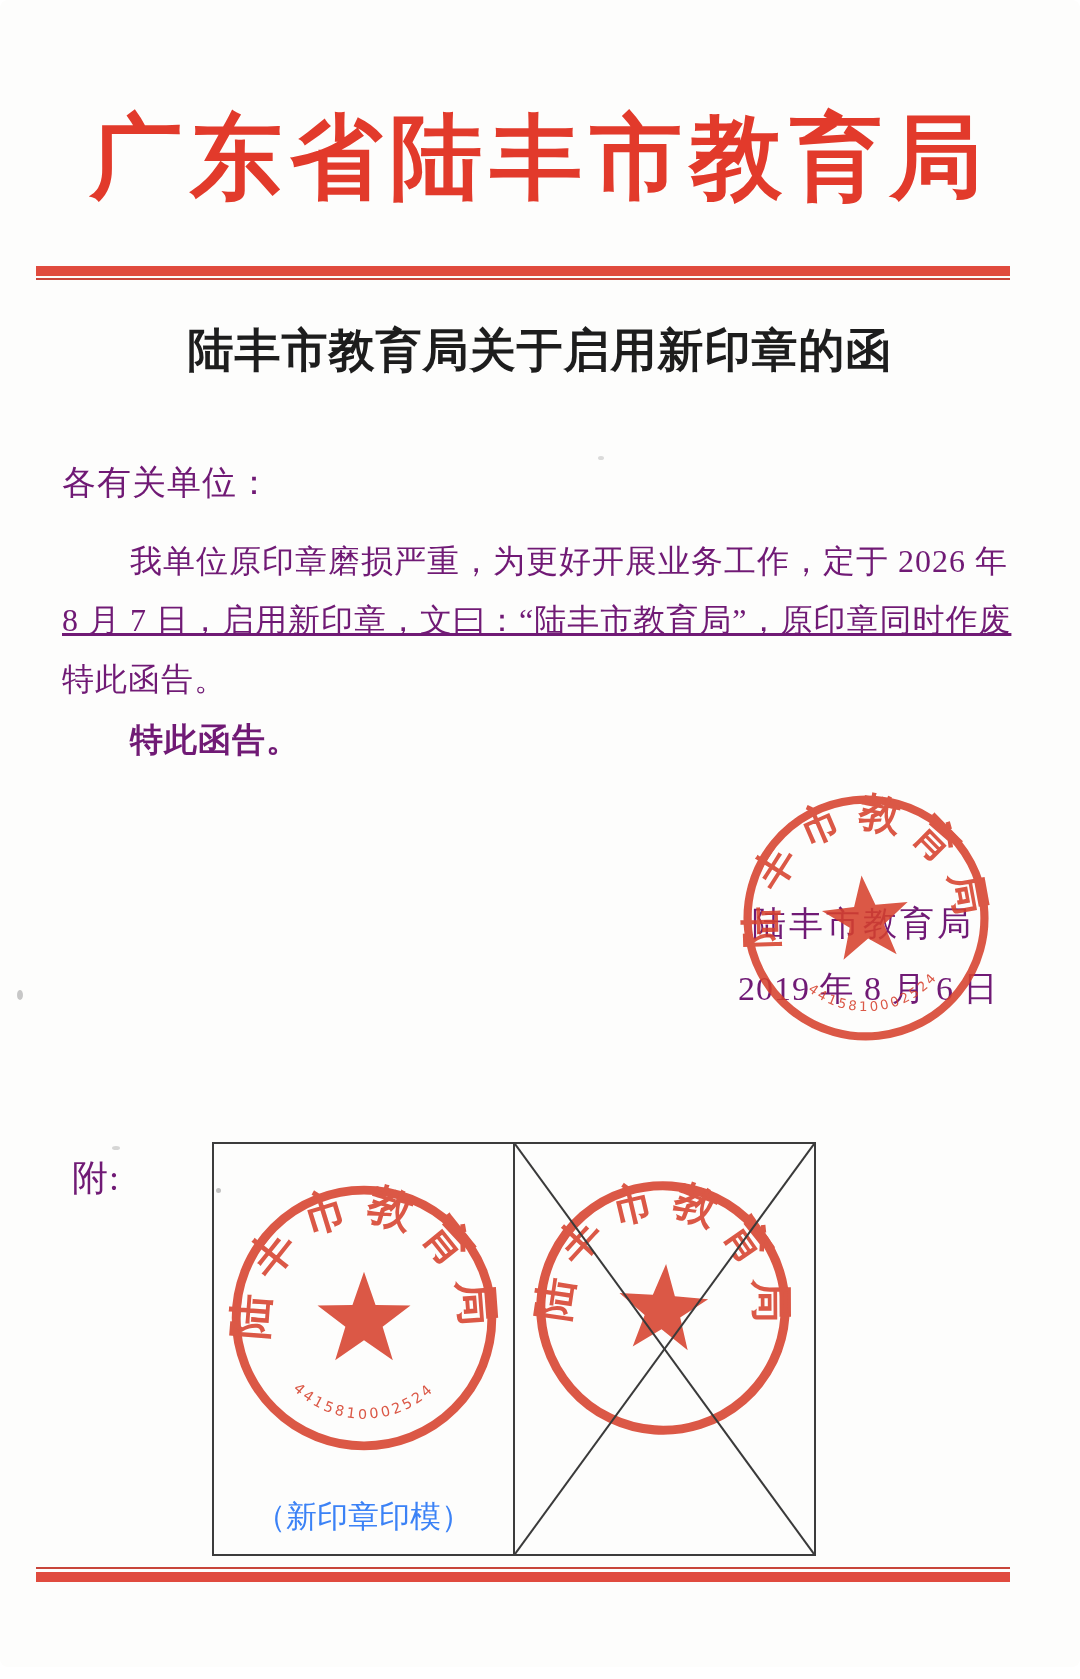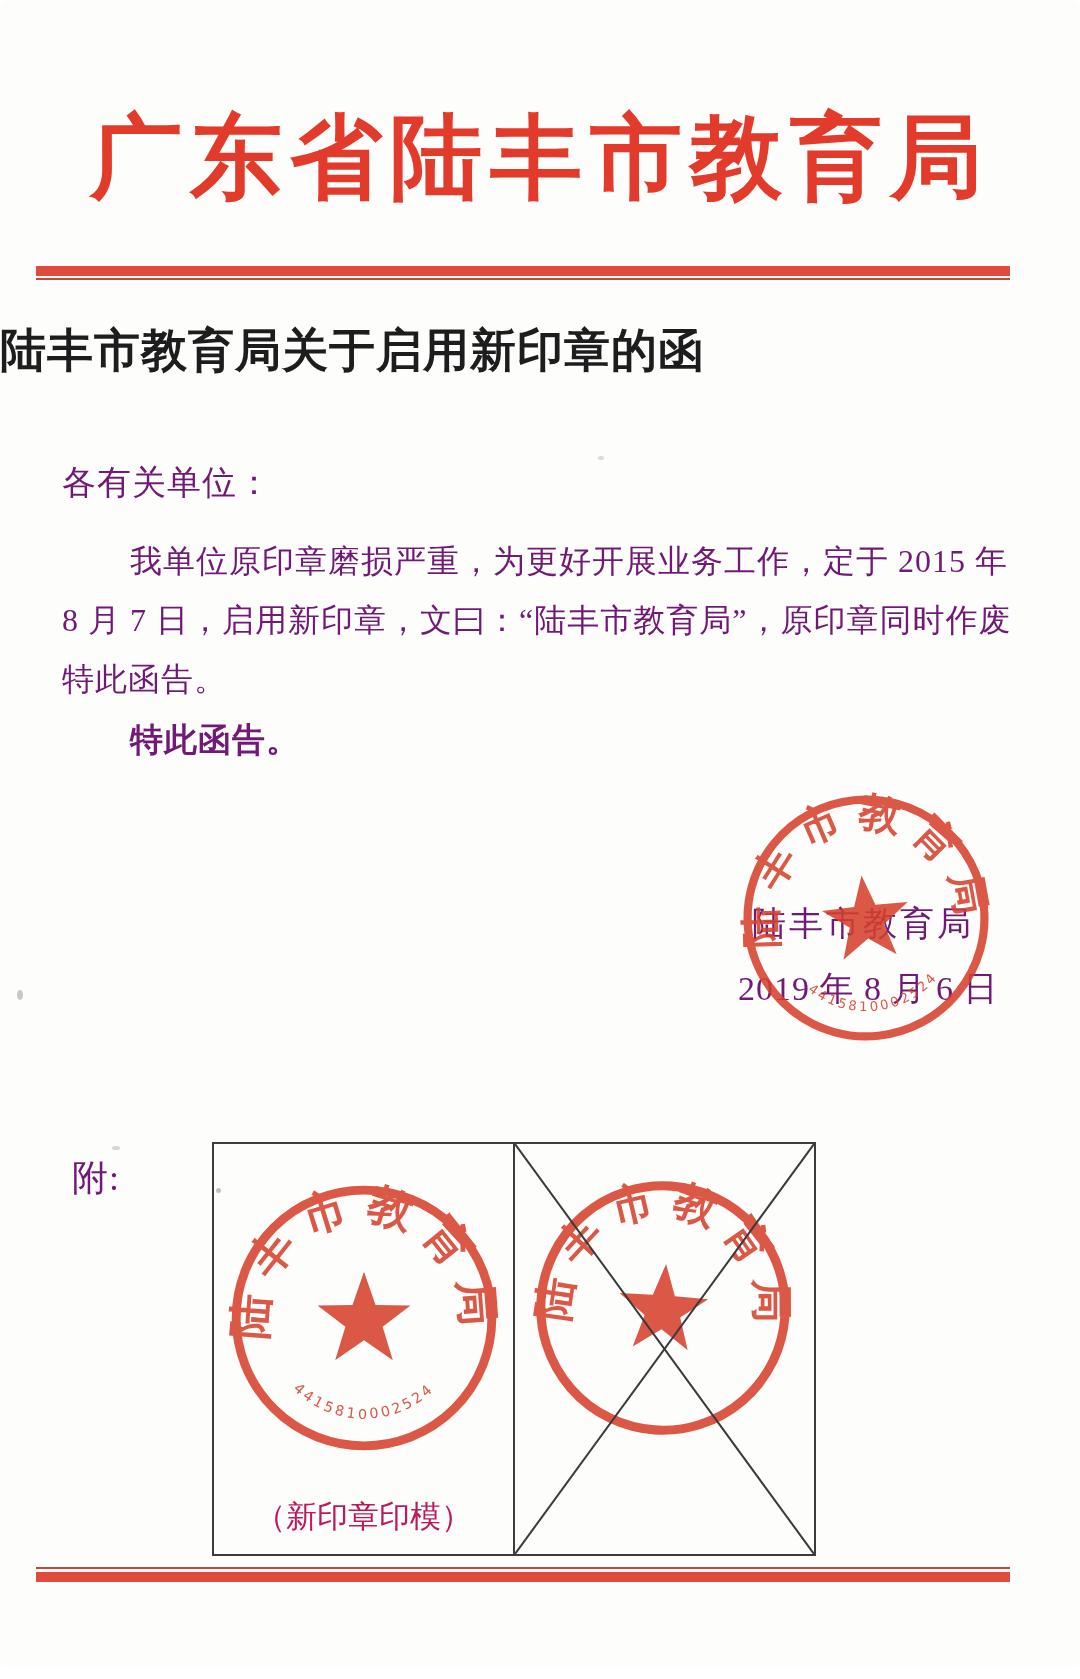--- a/index.html
+++ b/index.html
@@ -18,28 +18,28 @@
   }
   .rule { position:absolute; left:36px; width:974px; }
   .rule-top { top:266px; }
   .rule-bottom { top:1567px; }
   .rule .thick { height:10px; background:#e04b3e; }
   .rule .thin  { height:2px;  background:#c8453a; }
   .rule-top .thin { margin-top:2px; }
   .rule-bottom .thin { margin-bottom:3px; }
   .doc-title {
     position:absolute; top:320px; left:0; right:0;
-    text-align:left; font-size:46px; font-weight:bold;
+    text-align:center; font-size:46px; font-weight:bold;
     letter-spacing:1px; color:#1d1d1d;
     font-family:"Liberation Sans","DejaVu Sans",sans-serif;
   }
   .bodytext { position:absolute; font-size:32px; line-height:1.25; color:#701a75; letter-spacing:1px; white-space:nowrap; }
   .salutation { top:462px; left:62px; font-size:34px; }
   .line1 { top:541px; left:130px; }
-  .line2 { top:600px; left:62px; }
+  .line2 { top:600px; left:62px;text-decoration:underline; }
   .line3 { top:659px; left:62px; }
   .closing { top:720px; left:130px; font-size:33px;font-weight:bold; }
   .signer { top:903px; left:752px; font-size:34px; letter-spacing:3px; }
   .sign-date { top:968px; left:738px; font-size:34px; }
   .attach-label { top:1156px; left:72px; font-size:36px; }
 
   .seal { position:absolute; color:#d6402c; opacity:0.87; }
   .seal circle { fill:none; stroke:currentColor; }
   .seal .arcText { font-size:33px; letter-spacing:10px; font-weight:bold; fill:currentColor;
                    font-family:"Liberation Serif","DejaVu Serif",serif; }
@@ -51,21 +51,21 @@
     position:absolute; left:212px; top:1142px; width:604px; height:414px;
     border:2px solid #3c3c3c; display:flex; box-sizing:border-box; background:transparent;
   }
   .seal-cell { position:relative; flex:1 1 50%; }
   .seal-cell.right { border-left:2px solid #3c3c3c; }
   .cell-seal-new { left:14px; top:38px; width:272px; height:272px; }
   .cell-seal-old { left:18px; top:34px; width:260px; height:260px; transform:rotate(4deg); }
   .xoverlay { position:absolute; inset:0; width:100%; height:100%; }
   .cell-caption {
     position:absolute; bottom:16px; left:0; right:0; text-align:center;
-    font-size:31px; color:#be185d; letter-spacing:0px; white-space:nowrap;
+    font-size:31px; color:#3b82f6; letter-spacing:0px; white-space:nowrap;
   }
   .speck { position:absolute; background:#9a9a9a; border-radius:50%; }
   .speck1 { left:17px;  top:990px;  width:6px; height:10px; opacity:.55; }
   .speck2 { left:216px; top:1188px; width:5px; height:5px;  opacity:.6; }
   .speck3 { left:598px; top:456px;  width:6px; height:4px;  opacity:.35; }
   .speck4 { left:112px; top:1146px; width:8px; height:4px;  opacity:.4; }
 </style>
 </head>
 <body>
 
@@ -74,21 +74,21 @@
   <div class="agency-header">广东省陆丰市教育局</div>
 
   <div class="rule rule-top">
     <div class="thick"></div>
     <div class="thin"></div>
   </div>
 
   <div class="doc-title">陆丰市教育局关于启用新印章的函</div>
 
   <div class="bodytext salutation">各有关单位：</div>
-  <div class="bodytext line1">我单位原印章磨损严重，为更好开展业务工作，定于 2015 年</div>
+  <div class="bodytext line1">我单位原印章磨损严重，为更好开展业务工作，定于 2026 年</div>
   <div class="bodytext line2">8 月 7 日，启用新印章，文曰：“陆丰市教育局”，原印章同时作废</div>
   <div class="bodytext line3">特此函告。</div>
   <div class="bodytext closing">特此函告。</div>
 
   <div class="bodytext signer">陆丰市教育局</div>
   <div class="bodytext sign-date">2019 年 8 月 6 日</div>
 
   <svg class="seal sig-seal" viewBox="0 0 200 200">
     <defs>
       <path id="sealArcTop1" d="M 44.8 146.3 A 72 72 0 1 1 155.2 146.3" fill="none"></path>

